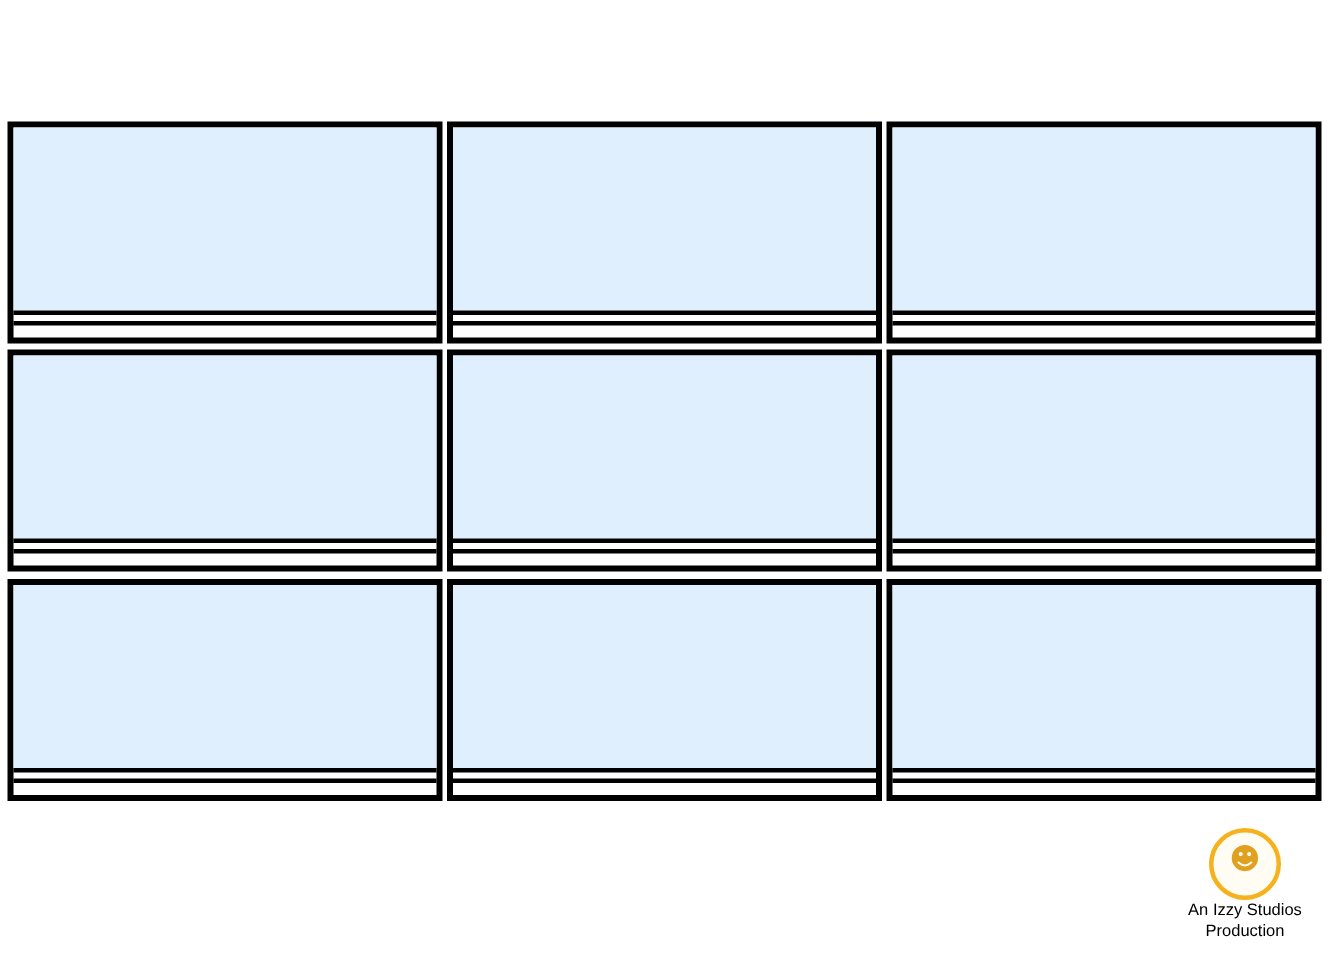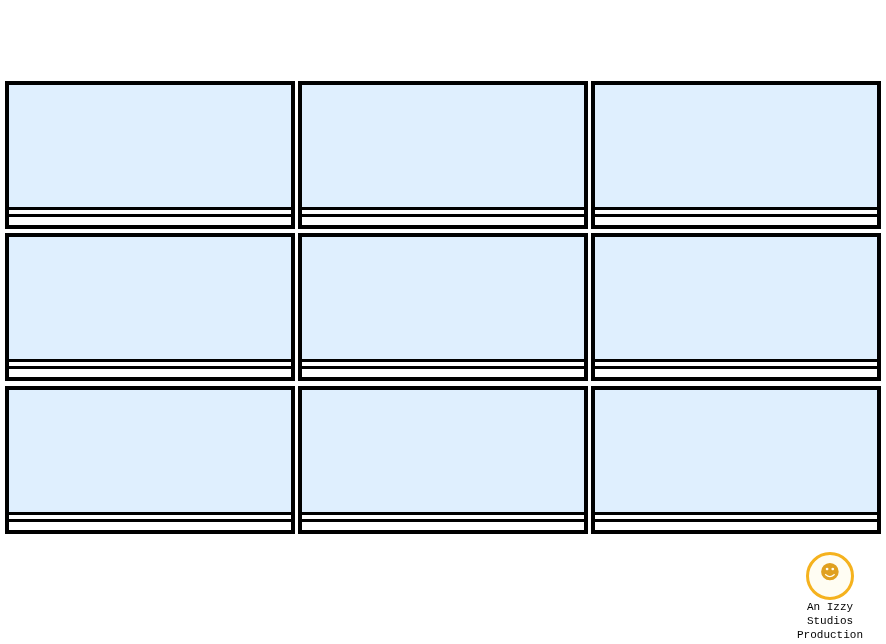--- a/index.html
+++ b/index.html
@@ -5,21 +5,21 @@
   html, body { margin:0; padding:0; background:#ffffff; }
   body { width:886px; height:644px; position:relative; overflow:hidden; font-family:"DejaVu Sans", sans-serif; }
   .grid { position:absolute; left:5px; top:81px; width:875px; height:452px; }
   .panel { position:absolute; width:282px; height:140px; border:4px solid #000; background:#ffffff; box-sizing:content-box; }
   .frame { position:absolute; left:0; top:0; width:282px; height:122px; background:#dfeffe; }
   .rule1 { position:absolute; left:0; top:122px; width:282px; height:3px; background:#000; }
   .rule2 { position:absolute; left:0; top:129px; width:282px; height:3px; background:#000; }
   .logo { position:absolute; left:790px; top:552px; width:80px; height:80px; }
   .logo-circle { position:absolute; left:16px; top:0; width:42px; height:42px; border-radius:50%; border:3px solid #f5b21e; background:#fffdf3; }
   .logo-fig { position:absolute; left:16px; top:8px; width:48px; text-align:center; font-size:20px; line-height:24px; color:#e0a020; }
-  .logo-text { position:absolute; left:-6px; top:48px; width:92px; text-align:center; font-size:11px; line-height:14px; color:#000; font-family:Liberation Mono, monospace; }
+  .logo-text { position:absolute; left:-6px; top:48px; width:92px; text-align:center; font-size:11px; line-height:14px; color:#000; font-family:Liberation Sans, sans-serif; }
 </style>
 </head>
 <body>
 
 <div class="grid">
   <div class="panel" style="left:0;top:0">
     <div class="frame"></div>
     <div class="rule1"></div>
     <div class="rule2"></div>
   </div>

